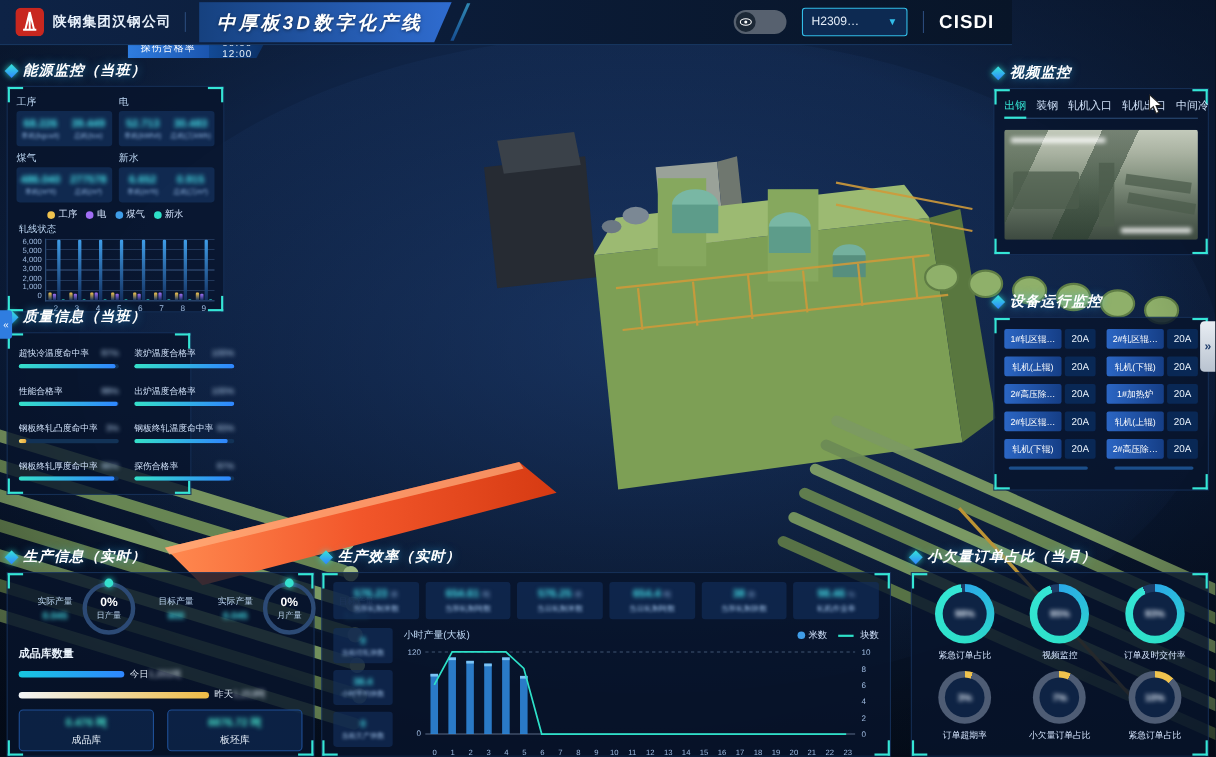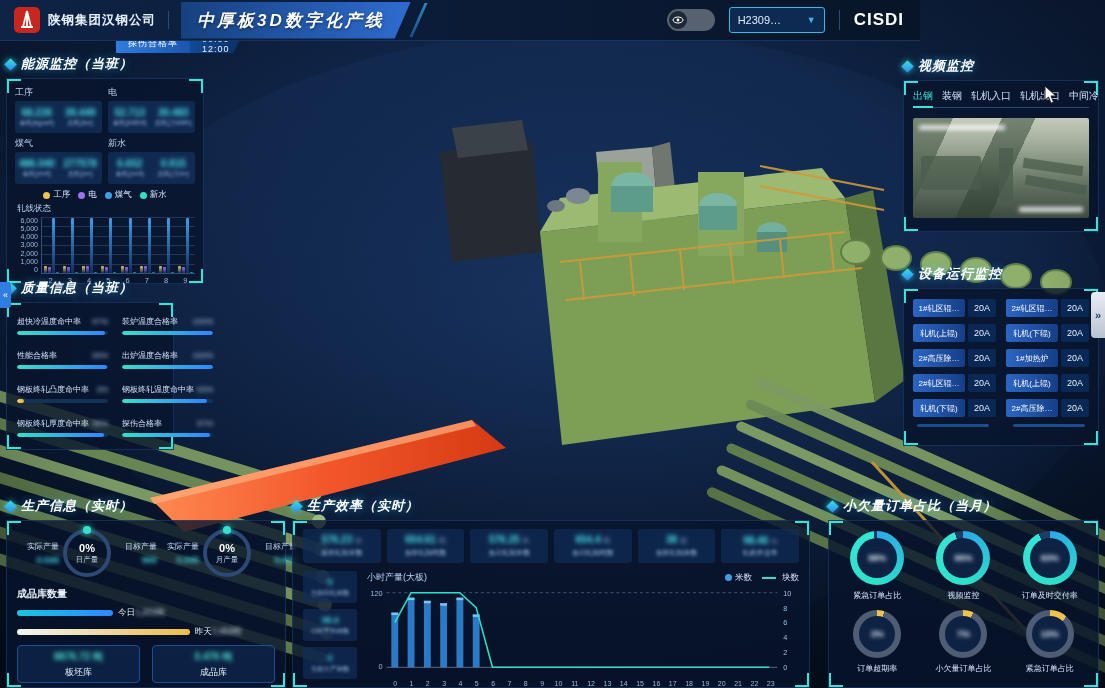--- a/index.html
+++ b/index.html
@@ -116,21 +116,21 @@
        white-space:nowrap;overflow:hidden;cursor:pointer;}
   .dvalue{flex:1;height:18px;background:rgba(10,42,90,.9);border-radius:2px;font-size:9px;color:#e8f1fb;
        display:flex;align-items:center;justify-content:center;}
   .dscroll{display:flex;gap:24px;margin-top:7px;padding:0 4px;}
   .dscroll i{flex:1;height:3px;border-radius:2px;background:#1b4e8a;display:block;cursor:pointer;}
   
   #sec-prod{left:6px;top:496px;width:280px;}
   #sec-prod .panel{height:168px;padding:8px 10px;}
   .gaugerow{display:flex;justify-content:space-between;}
   .gblock{display:flex;align-items:center;gap:4px;}
-  .gcol{width:42px;text-align:right;}
+  .gcol{width:42px;text-align:center;margin-left:12px;}
   .gcl{font-size:8px;color:#bcd6f2;}
   .gcv{font-size:9px;font-weight:bold;color:#46e0e8;margin-top:3px;}
   .ring{width:48px;height:48px;border-radius:50%;border:4px solid #2c4a75;box-sizing:border-box;position:relative;
        display:flex;flex-direction:column;align-items:center;justify-content:center;}
   .ring::before{content:"";position:absolute;top:-7px;left:50%;margin-left:-4px;width:8px;height:8px;border-radius:50%;
        background:#35e0ce;box-shadow:0 0 6px #35e0ce;}
   .ring-pct{font-size:11px;font-weight:bold;color:#fff;}
   .ring-lab{font-size:7.5px;color:#bcd6f2;margin-top:1px;}
   .stock-title{font-size:10px;font-weight:bold;color:#e8f1fb;margin:10px 0 6px;}
   .sbar-row{display:flex;align-items:center;margin-bottom:7px;}
@@ -693,26 +693,26 @@
           <span class="sbar-val blur">1,201吨</span>
         </div>
         <div class="sbar-row">
           <div class="sbar yellow" style="width: 172.8px;"></div>
           <span class="sbar-lab">昨天</span>
           <span class="sbar-val blur">1,253吨</span>
         </div>
       </div>
     <div class="invrow">
       <div class="invbox">
+        <span class="invval blur"><span>0.476</span> <span>吨</span></span>
+        <span class="invlab">成品库</span>
+      </div>
+      <div class="invbox">
         <span class="invval blur"><span>8876.72</span> <span>吨</span></span>
         <span class="invlab">板坯库</span>
-      </div>
-      <div class="invbox">
-        <span class="invval blur"><span>0.476</span> <span>吨</span></span>
-        <span class="invlab">成品库</span>
       </div>
     </div>
   </div>
 </div>
 
 <div class="sec" id="sec-eff">
   <div class="ptitle">
     <span class="dicon"></span>
     <span class="ptxt"><span>生产效率</span><span>（实时）</span></span>
   </div>

